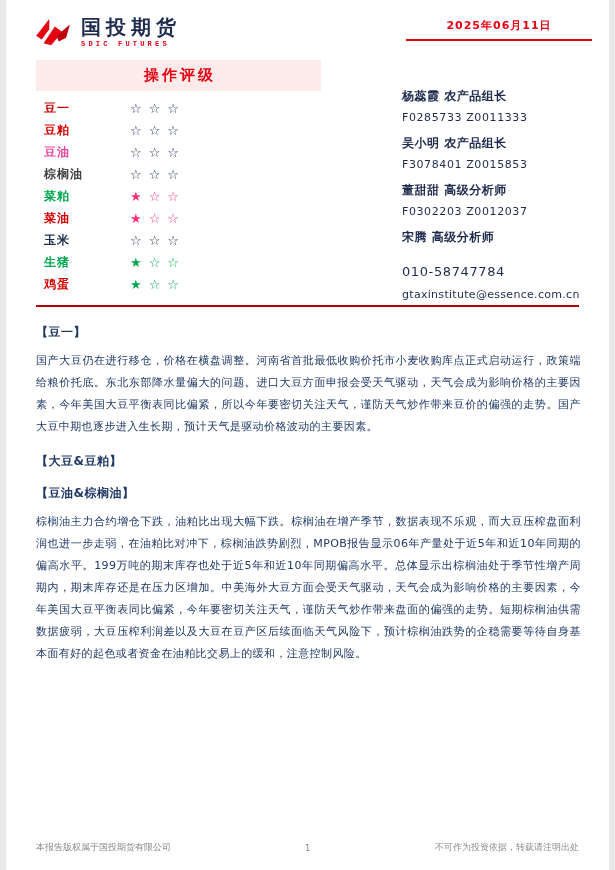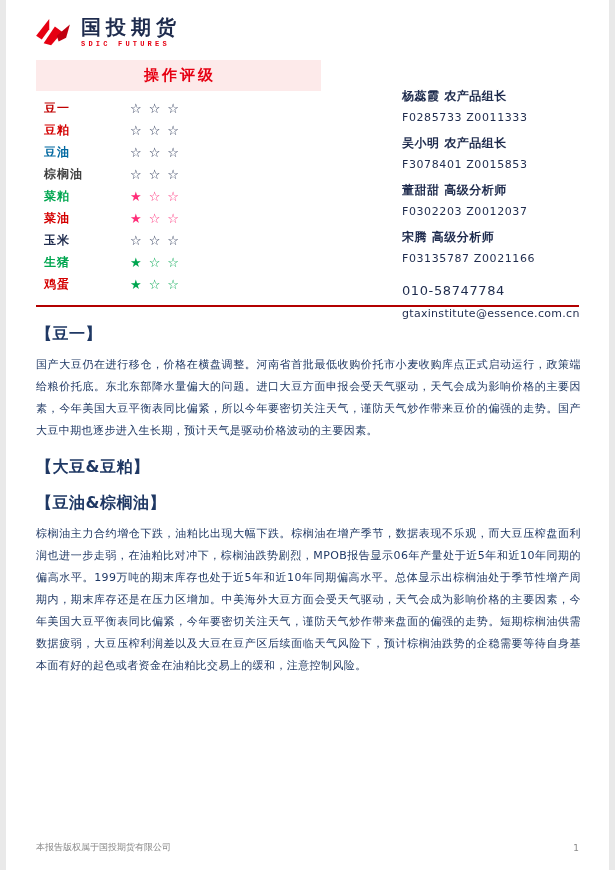--- a/index.html
+++ b/index.html
@@ -32,21 +32,21 @@
   .analyst-name { font-size:12px; font-weight:bold; letter-spacing:0.5px; margin-bottom:6px; }
   .analyst-code { font-size:11px; letter-spacing:0.6px; }
   .contact { margin-top:18px; color:#1e2b4d; }
   .contact-phone { font-size:13px; letter-spacing:0.6px; margin-bottom:9px; }
   .contact-email { font-size:11px; letter-spacing:0.3px; }
   
   .divider { position:absolute; left:30px; right:30px; top:305px; border-top:2px solid #b30000; }
   
   .content { position:absolute; left:30px; right:28px; top:324px; color:#1f3864; }
   .section { margin-bottom:15px; }
-  .section-title { font-size:16px; font-weight:bold; margin-bottom:9px; letter-spacing:0.5px; }
+  .section-title { font-size:12px; font-weight:bold; margin-bottom:9px; letter-spacing:0.5px; }
   .section-body { font-size:11px; line-height:22px; text-align:justify; letter-spacing:0.4px; }
   
   .footer { position:absolute; left:30px; right:30px; bottom:16px; display:flex; align-items:center; color:#8a8a8a; font-size:9px; }
   .footer-left { flex:1; text-align:left; }
   .footer-page { flex:0 0 auto; text-align:center; }
   .footer-right { flex:1; text-align:right; }
 </style>
 </head>
 <body>
 
@@ -58,35 +58,36 @@
       <polygon points="10,28 22,10 30,16 18,30" fill="#e60012"></polygon>
       <polygon points="24,20 38,8 34,22 26,26" fill="#c00010"></polygon>
     </svg>
     <div class="logo-text">
       <span class="logo-cn">国投期货</span>
       <span class="logo-en">SDIC FUTURES</span>
     </div>
   </div>
 
   <div class="report-box">
+    <div class="report-date">2025年06月11日</div>
   </div>
 
   <div class="ratings">
     <div class="ratings-title">操作评级</div>
     <div class="ratings-list">
         <div class="rating-row">
           <span class="commodity-name" style="color: rgb(192, 0, 0);">豆一</span>
           <span class="stars" style="color: rgb(30, 43, 77);">☆☆☆</span>
         </div>
         <div class="rating-row">
           <span class="commodity-name" style="color: rgb(212, 0, 0);">豆粕</span>
           <span class="stars" style="color: rgb(30, 43, 77);">☆☆☆</span>
         </div>
         <div class="rating-row">
-          <span class="commodity-name" style="color: #0369a1;">豆油</span>
+          <span class="commodity-name" style="color: #ec4899;">豆油</span>
           <span class="stars" style="color: rgb(30, 43, 77);">☆☆☆</span>
         </div>
         <div class="rating-row">
           <span class="commodity-name" style="color: #404040;">棕榈油</span>
           <span class="stars" style="color: rgb(30, 43, 77);">☆☆☆</span>
         </div>
         <div class="rating-row">
           <span class="commodity-name" style="color: rgb(0, 166, 80);">菜粕</span>
           <span class="stars" style="color: rgb(255, 45, 120);">★☆☆</span>
         </div>
@@ -118,21 +119,20 @@
         <div class="analyst">
           <div class="analyst-name">吴小明 农产品组长</div>
           <div class="analyst-code">F3078401 Z0015853</div>
         </div>
         <div class="analyst">
           <div class="analyst-name">董甜甜 高级分析师</div>
           <div class="analyst-code">F0302203 Z0012037</div>
         </div>
         <div class="analyst">
           <div class="analyst-name">宋腾 高级分析师</div>
-          <div class="analyst-code">F03135787 Z0021166</div>
         </div>
       </div>
     <div class="contact">
       <div class="contact-phone">010-58747784</div>
       <div class="contact-email">gtaxinstitute@essence.com.cn</div>
     </div>
   </div>
 
   <div class="divider"></div>
 
@@ -146,15 +146,16 @@
       </div>
       <div class="section">
         <div class="section-title">【豆油&amp;棕榈油】</div>
         <div class="section-body">棕榈油主力合约增仓下跌，油粕比出现大幅下跌。棕榈油在增产季节，数据表现不乐观，而大豆压榨盘面利润也进一步走弱，在油粕比对冲下，棕榈油跌势剧烈，MPOB报告显示06年产量处于近5年和近10年同期的偏高水平。199万吨的期末库存也处于近5年和近10年同期偏高水平。总体显示出棕榈油处于季节性增产周期内，期末库存还是在压力区增加。中美海外大豆方面会受天气驱动，天气会成为影响价格的主要因素，今年美国大豆平衡表同比偏紧，今年要密切关注天气，谨防天气炒作带来盘面的偏强的走势。短期棕榈油供需数据疲弱，大豆压榨利润差以及大豆在豆产区后续面临天气风险下，预计棕榈油跌势的企稳需要等待自身基本面有好的起色或者资金在油粕比交易上的缓和，注意控制风险。</div>
       </div>
     </div>
 
   <div class="footer">
     <span class="footer-left">本报告版权属于国投期货有限公司</span>
     <span class="footer-page">1</span>
+    <span class="footer-right">不可作为投资依据，转载请注明出处</span>
   </div>
 
 </div>
 
 </body></html>

